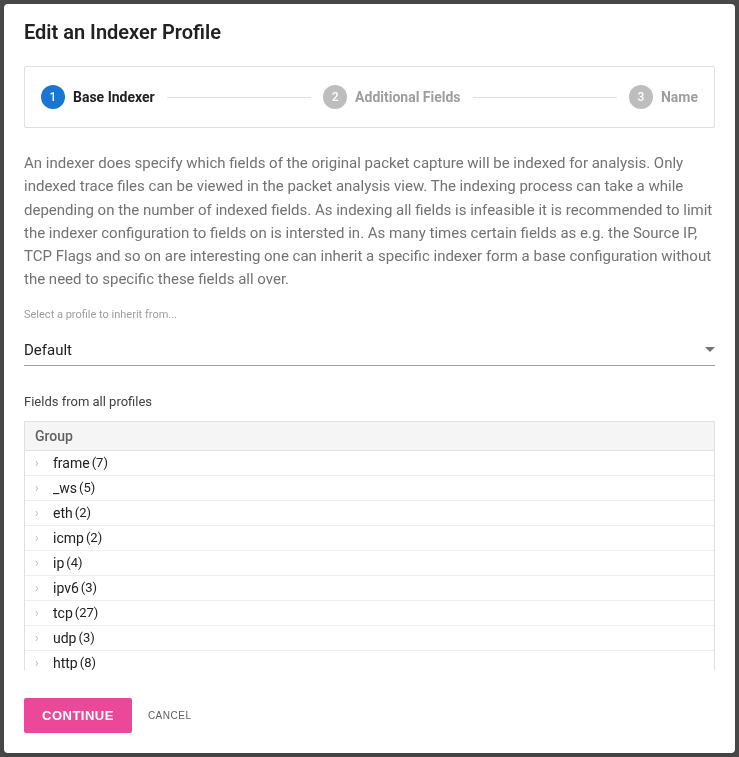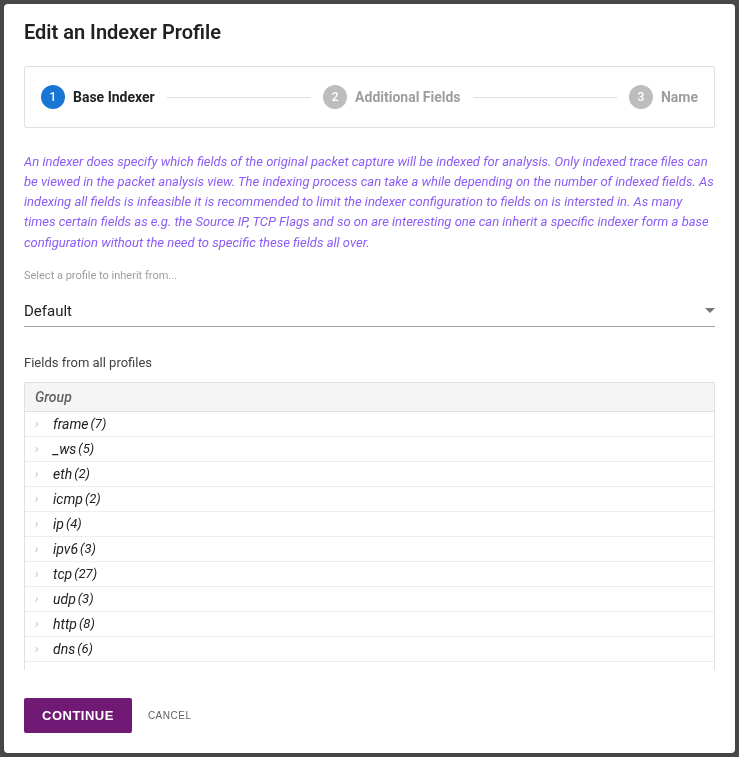--- a/index.html
+++ b/index.html
@@ -79,25 +79,24 @@
     .content-area {
       flex: 1;
       overflow: auto;
     }
     .profile-name {
       font-size: 13px;
       color: #424242;
       margin-bottom: 12px;
     }
     .description {
-      font-size: 13px;
-      color: #8b5cf6;
+      font-size: 15px;
+      color: #737373;
       line-height: 1.55;
       margin-bottom: 16px;
-      font-style: italic;
     }
     .select-label {
       font-size: 11px;
       color: #9e9e9e;
       margin-bottom: 16px;
     }
     .select-wrapper {
       display: flex;
       align-items: center;
       justify-content: space-between;
@@ -119,21 +118,20 @@
     }
     .section-label {
       font-size: 13px;
       color: #424242;
       margin-bottom: 12px;
     }
     .table-container {
       border: 1px solid #e0e0e0;
       height: 330px;
       overflow: auto;
-      font-style: italic;
     }
     .table-header {
       background: #f5f5f5;
       border-bottom: 1px solid #e0e0e0;
       padding: 6px 10px;
       font-size: 14px;
       font-weight: 500;
       color: #616161;
     }
     .table-row {
@@ -155,21 +153,21 @@
       font-size: 13px;
       margin-left: 2px;
     }
     .actions {
       display: flex;
       align-items: center;
       gap: 16px;
       margin-top: 28px;
     }
     .btn-primary {
-      background: #701a75;
+      background: #ec4899;
       color: #fff;
       border: none;
       padding: 10px 18px;
       font-size: 13px;
       font-weight: 600;
       letter-spacing: 0.5px;
       border-radius: 2px;
       cursor: pointer;
     }
     .btn-secondary {

